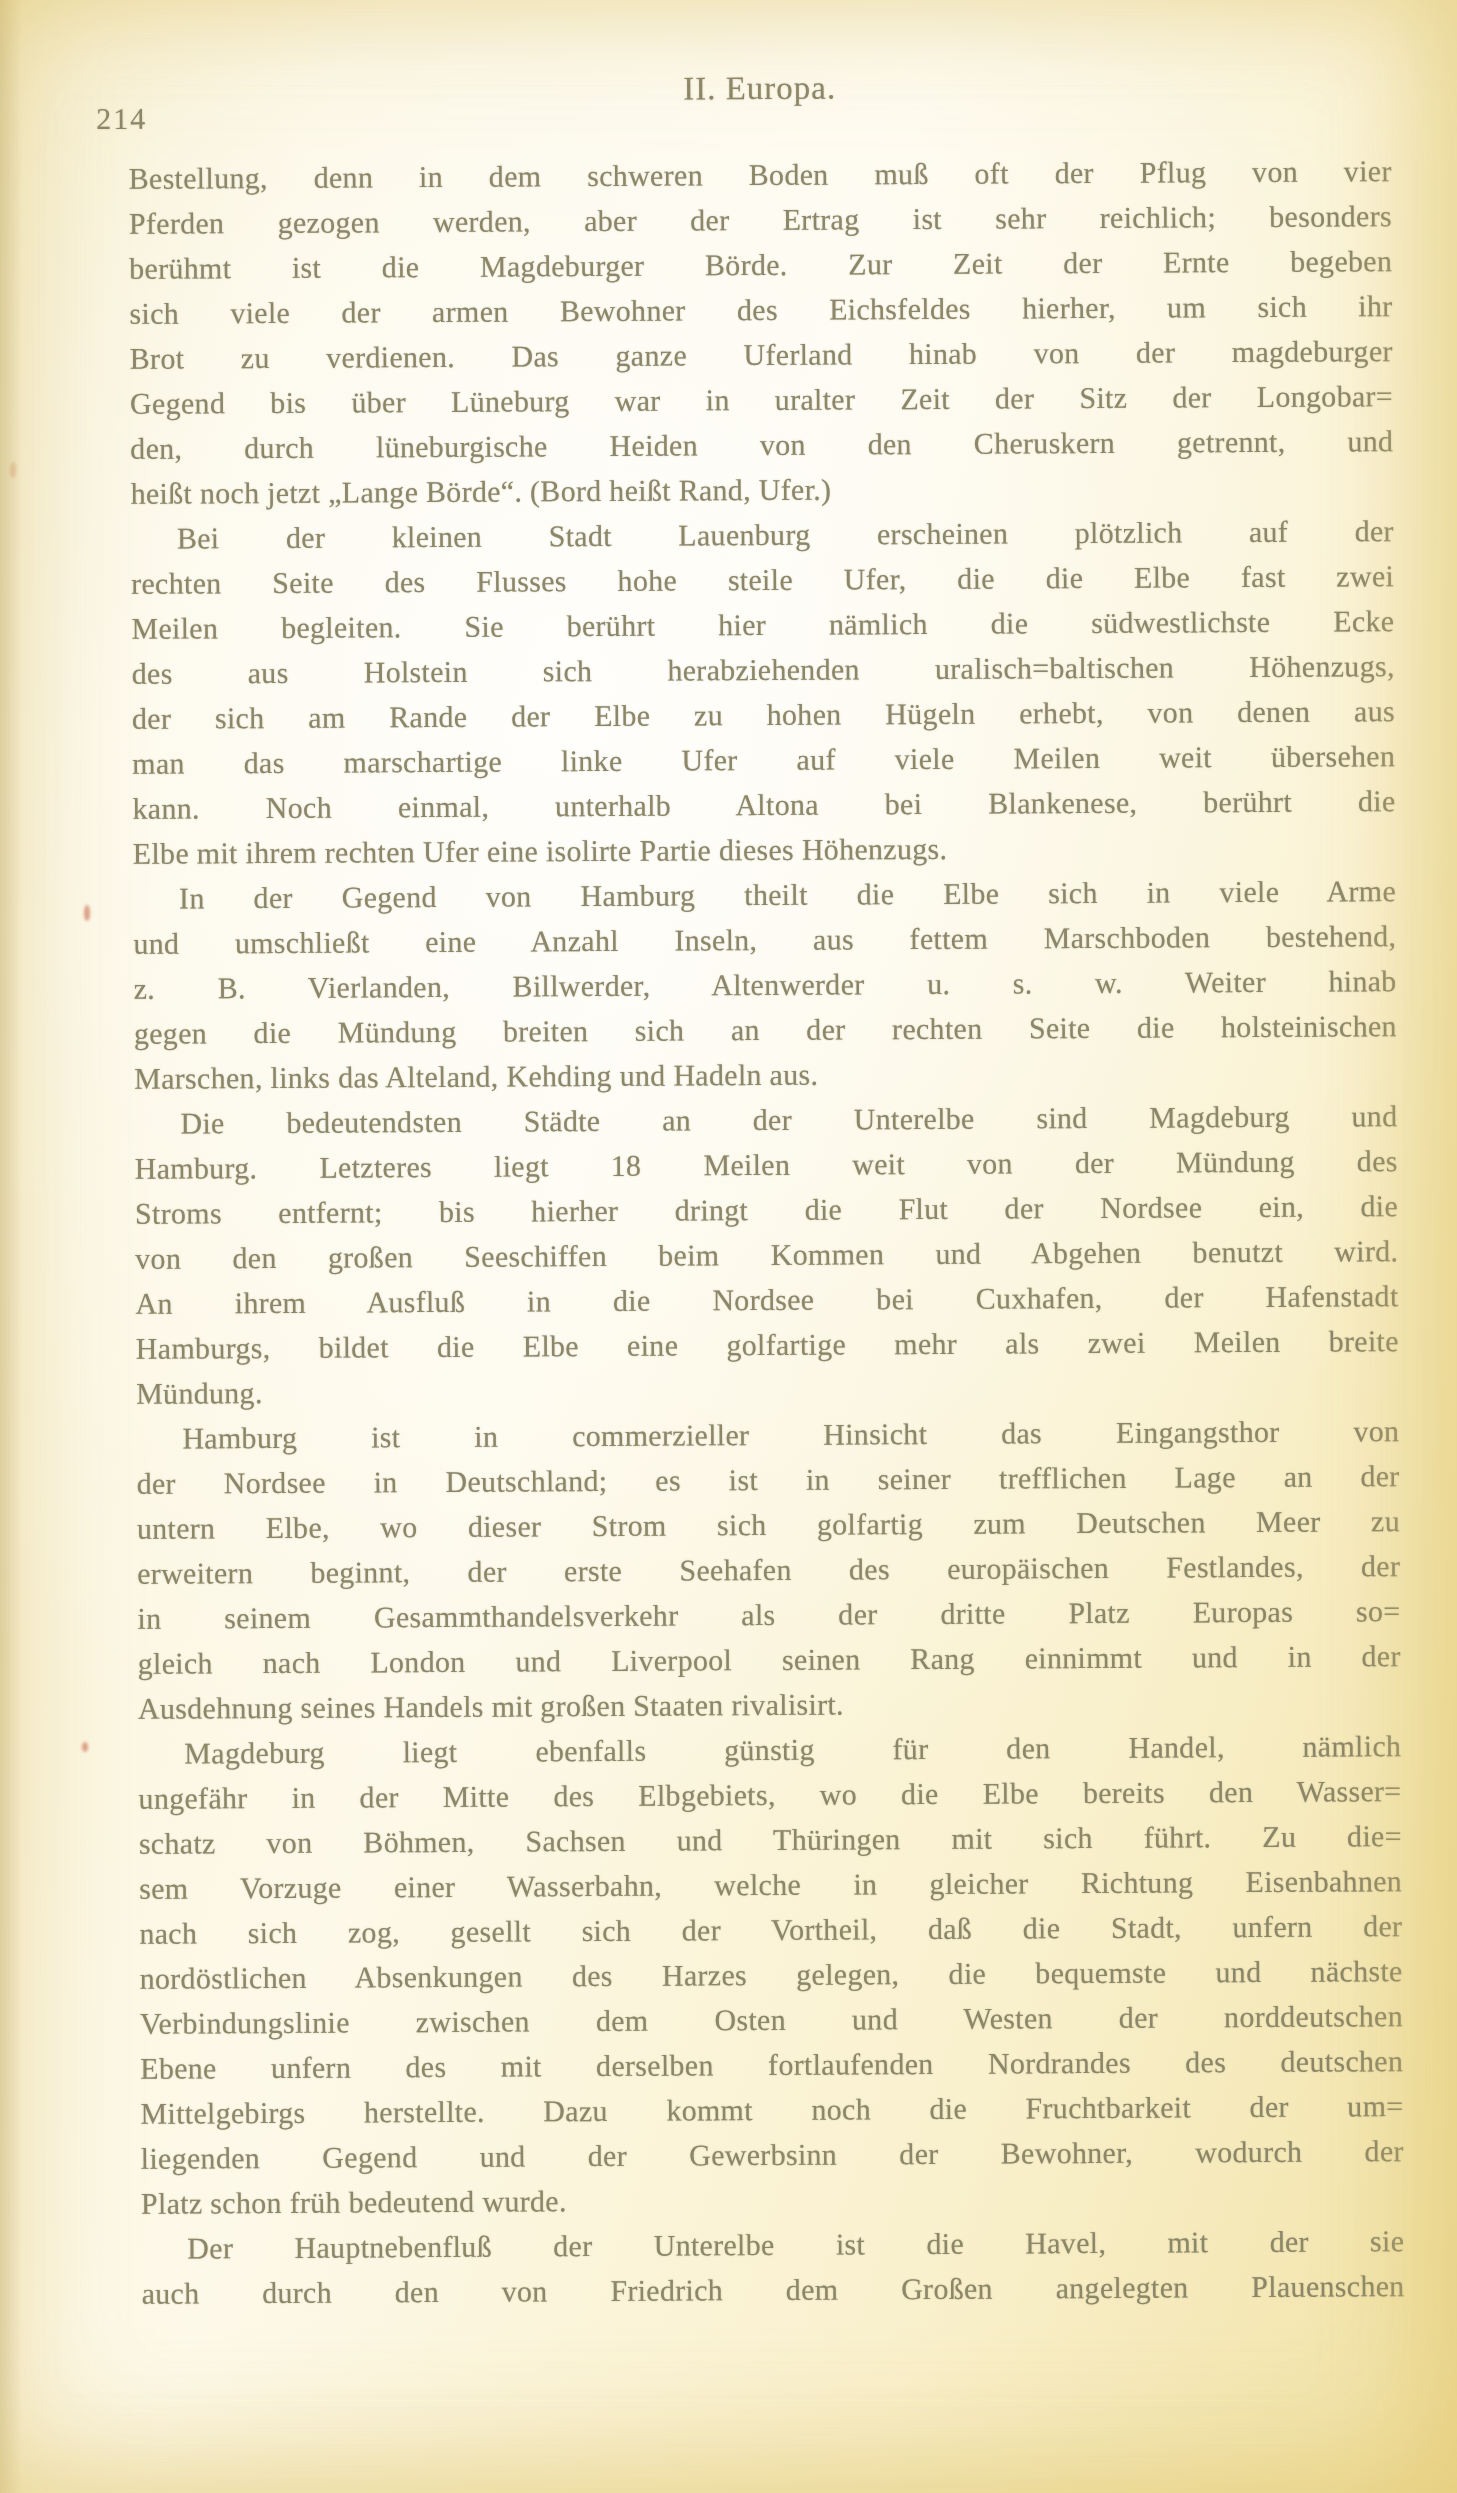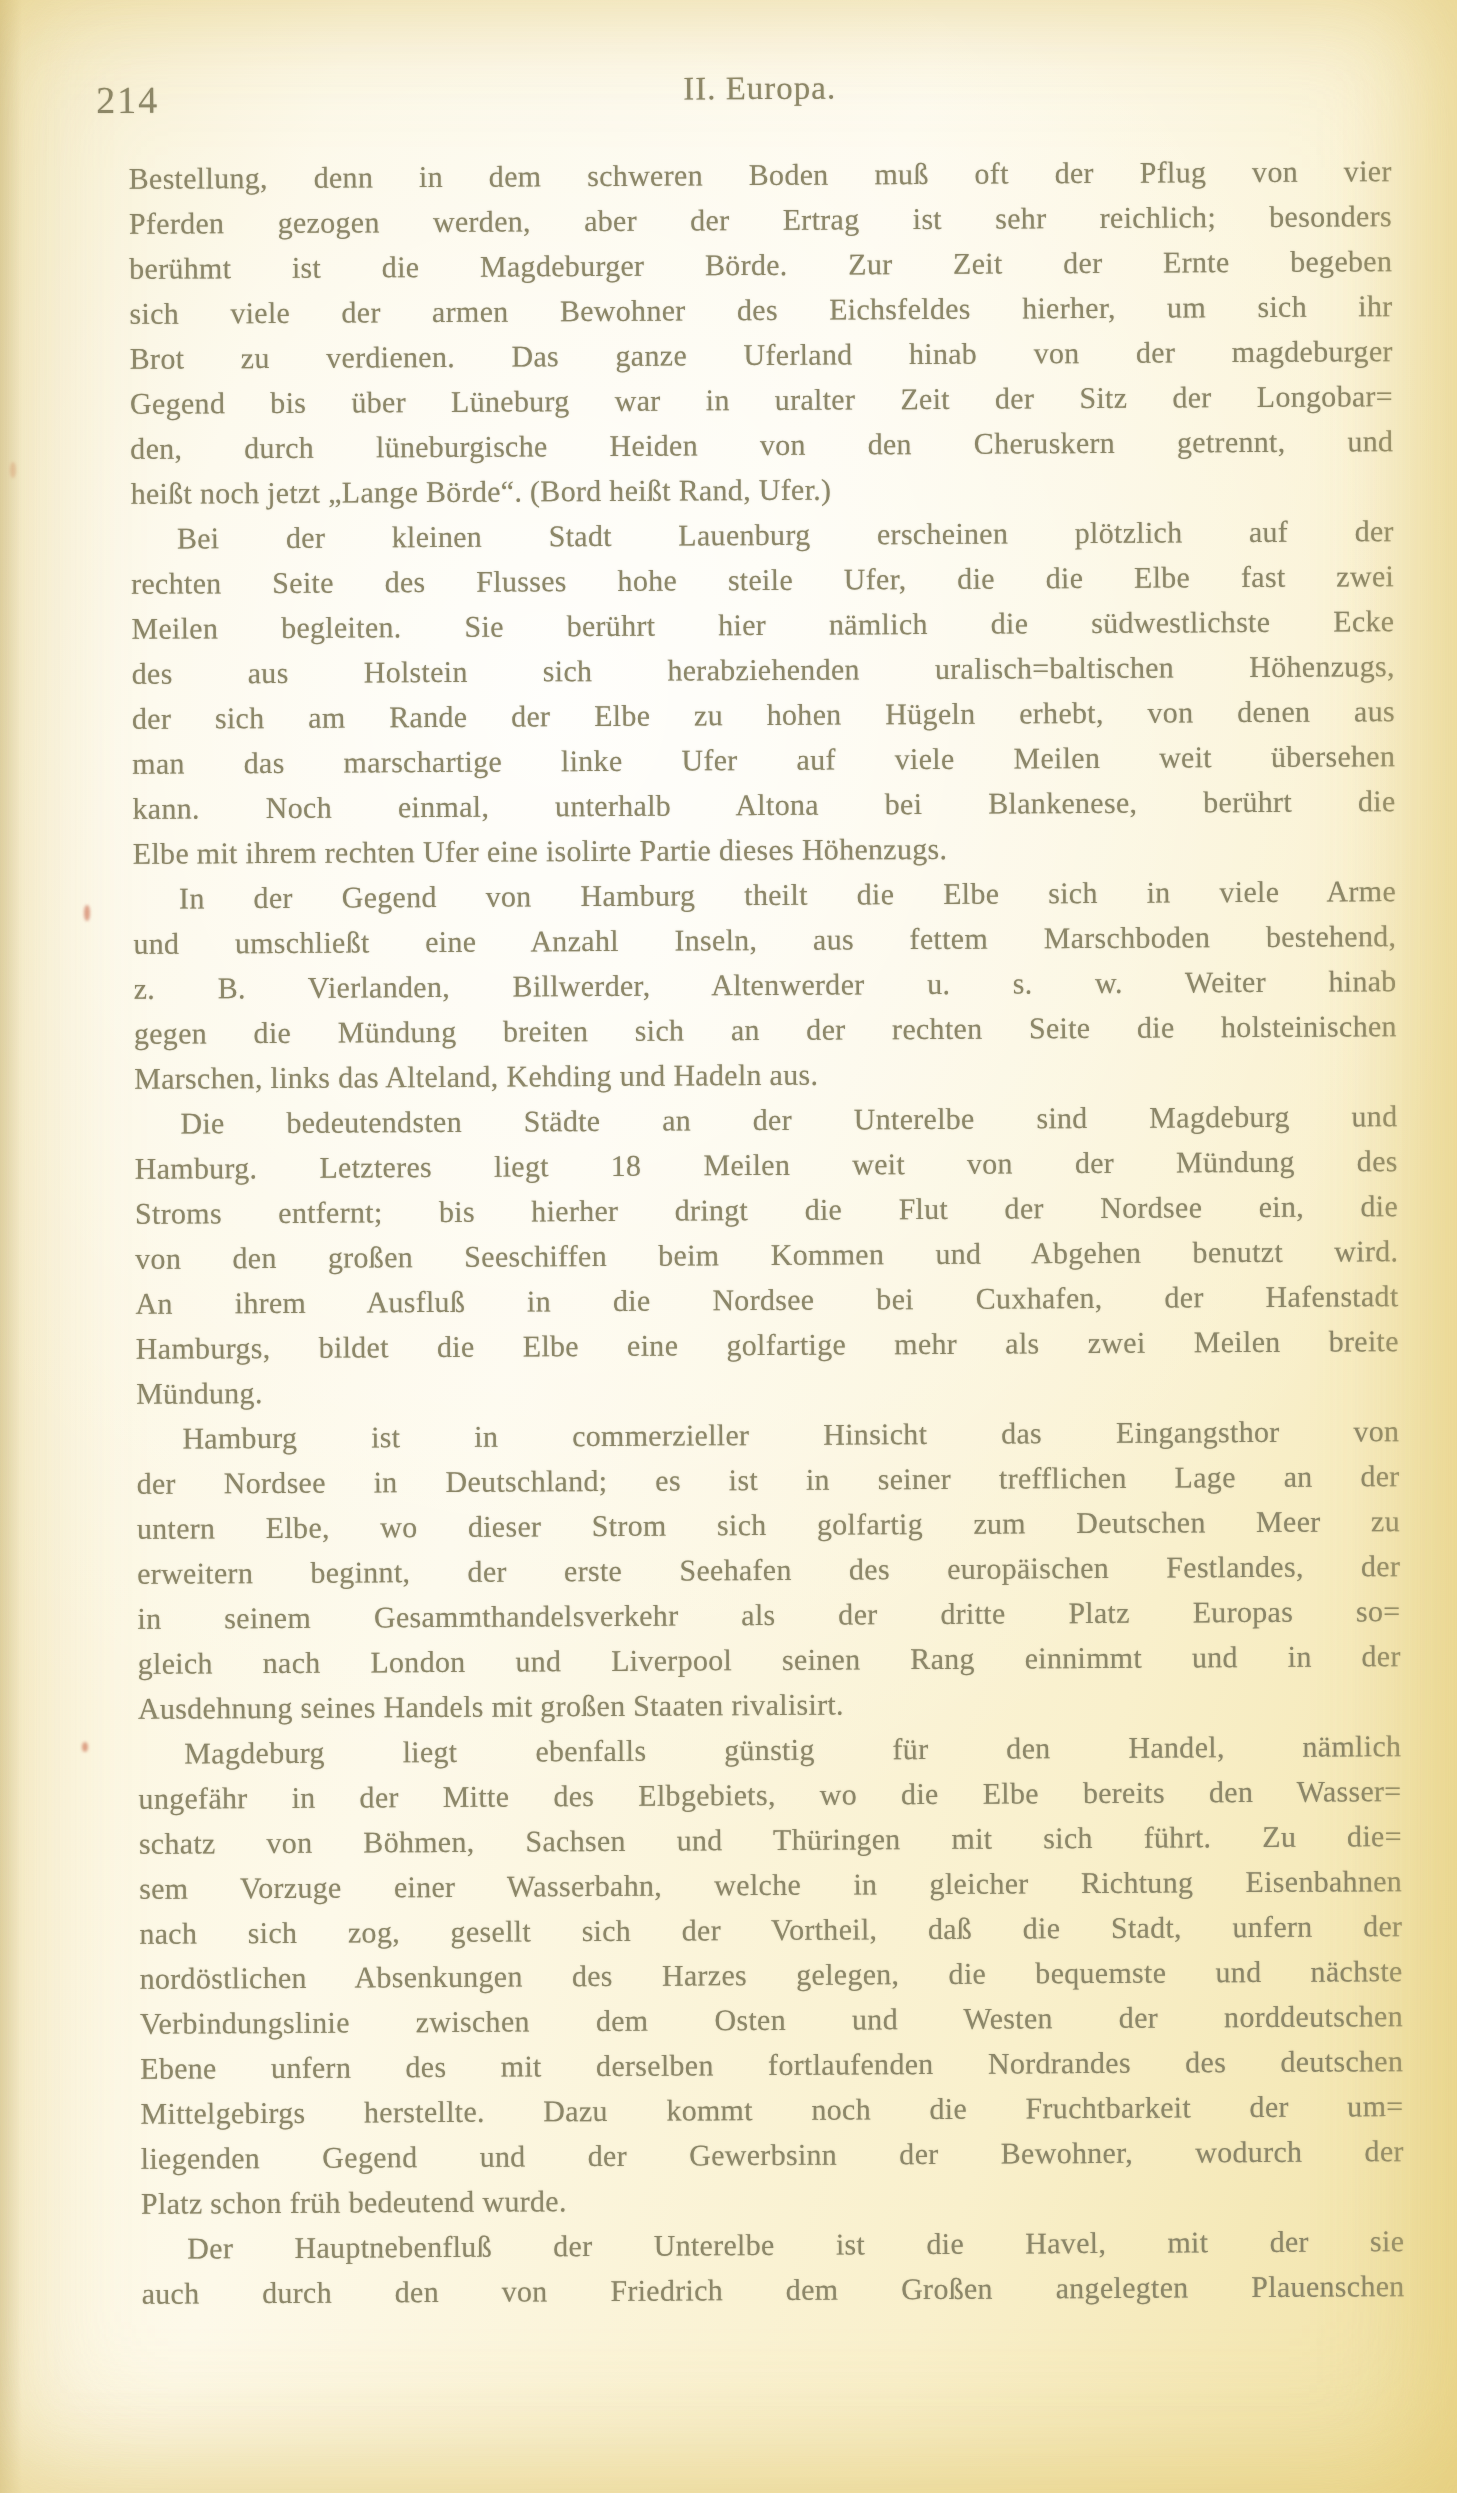--- a/index.html
+++ b/index.html
@@ -59,22 +59,22 @@
     transform-origin: 50% 0;
   }
   .header-row {
     position: relative;
     height: 52px;
     margin-bottom: 30px;
   }
   .pagenum {
     position: absolute;
     left: -32px;
-    top: 4px;
-    font-size: 38px;
+    top: 28px;
+    font-size: 30px;
     letter-spacing: 2px;
     text-shadow: 0 0 1.5px rgba(140,133,104,0.55);
   }
   .running-head {
     position: absolute;
     left: 0;
     right: 0;
     top: 0;
     text-align: center;
     font-size: 33px;

